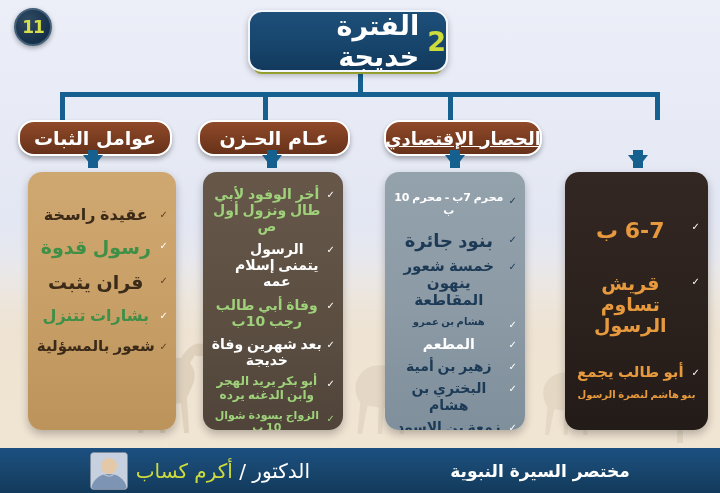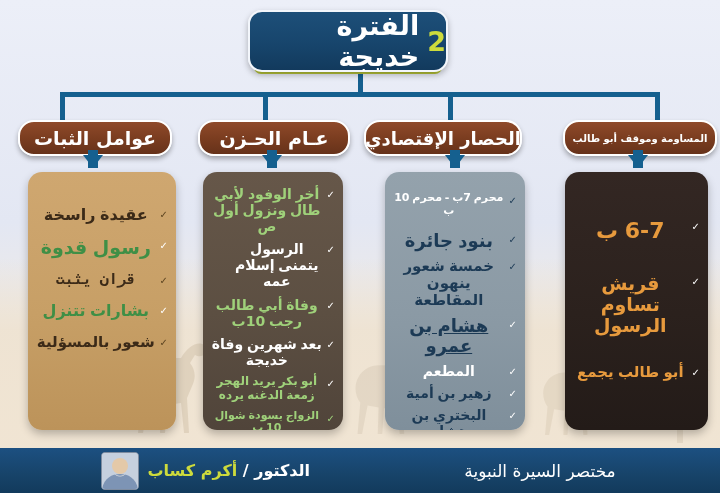--- a/index.html
+++ b/index.html
@@ -100,34 +100,34 @@
 
   
   .footer{
     position:absolute;left:0;bottom:0;width:720px;height:45px;
     background:linear-gradient(180deg,#1c5081 0%,#174369 60%,#123a5c 100%);
     display:flex;align-items:center;
   }
   .footer-right{
     position:absolute;right:0;width:360px;height:45px;
     display:flex;align-items:center;justify-content:center;
-    color:#ffffff;font-size:17px;font-weight:normal;
+    color:#ffffff;font-size:17px;font-weight:bold;
   }
   .footer-left{
     position:absolute;left:0;width:300px;height:45px;
     display:flex;align-items:center;gap:8px;padding-right:0;padding-left:10px;
     flex-direction:row-reverse;justify-content:flex-end;
   }
   .avatar{
     width:36px;height:36px;border-radius:4px;overflow:hidden;flex:0 0 auto;
     background:#cfd6e2;border:1px solid #7e8ca0;position:relative;
     margin-left:8px;
   }
   .avatar svg{display:block;}
-  .doctor{color:#ffffff;font-size:16px;font-weight:bold;}
+  .doctor{color:#ffffff;font-size:20px;font-weight:normal;}
   .doctor .nm{color:#cddb3c;}
 </style>
 </head>
 <body>
 
 <div id="canvas">
 
   <div class="bg-dunes"></div>
 
   <div class="camel" style="left:108px;width:120px;height:120px;">
@@ -154,20 +154,23 @@
       <g fill="#b9a98f">
         <path d="M32 40 C18 30 8 30 2 36 C12 32 22 34 32 42 Z"></path>
         <path d="M32 40 C46 30 56 30 62 36 C52 32 42 34 32 42 Z"></path>
         <path d="M32 38 C24 24 14 18 6 18 C18 22 26 30 32 42 Z"></path>
         <path d="M32 38 C40 24 50 18 58 18 C46 22 38 30 32 42 Z"></path>
         <path d="M32 36 C30 22 32 12 36 6 C32 16 34 28 34 40 Z"></path>
       </g>
     </svg>
   </div>
 
+  <div class="badge">
+    <span>11</span>
+  </div>
 
   <div class="title-wrap">
     <div class="title-shadow"></div>
     <div class="title">
       <span class="title-num">2</span>
       <span class="title-text">الفترة خديجة</span>
     </div>
   </div>
 
   <div class="conn conn-stem"></div>
@@ -176,45 +179,42 @@
   <div class="conn conn-drop" style="left:263px;"></div>
   <div class="conn conn-drop" style="left:448px;"></div>
   <div class="conn conn-drop" style="left:655px;"></div>
 
   <div class="pill" style="left:18px;width:150px;">
     <span style="font-size:19px;">عوامل الثبات</span>
   </div>
   <div class="pill" style="left:198px;width:148px;">
     <span style="font-size:19px;letter-spacing:1px;">عـام الحـزن</span>
   </div>
-  <div class="pill" style="left:364px;width:154px;">
+  <div class="pill" style="left:384px;width:154px;text-decoration:underline;">
     <span style="font-size:18px;">الحصار الإقتصادي</span>
-  </div>
-  <div class="pill" style="left:563px;width:150px;">
-    <span style="font-size:10px;">المساومة وموقف أبو طالب</span>
   </div>
 
   <div class="arrow" style="left:83px;"></div>
   <div class="arrow" style="left:262px;"></div>
   <div class="arrow" style="left:445px;"></div>
   <div class="arrow" style="left:628px;"></div>
 
   <div class="panel" style="left:28px;width:148px;height:258px;background:linear-gradient(180deg,#cfa770 0%,#c79f66 55%,#bc935a 100%);">
     <div class="panel-inner" style="gap:13px;padding-top:24px;">
       <div class="row">
         <span class="tick" style="color:#5c4420;">✓</span>
         <span class="row-text" style="color:#3b2a18;font-size:16px;">عقيدة راسخة</span>
       </div>
       <div class="row">
         <span class="tick" style="color:#ffffff;">✓</span>
         <span class="row-text" style="color:#3f8f46;font-size:19px;">رسول قدوة</span>
       </div>
       <div class="row">
         <span class="tick" style="color:#5c4420;">✓</span>
-        <span class="row-text" style="color:#3b2a18;font-size:15px;font-family:Liberation Mono, monospace;">قران يثبت</span>
+        <span class="row-text" style="color:#3b2a18;font-size:19px;">قران يثبت</span>
       </div>
       <div class="row">
         <span class="tick" style="color:#ffffff;">✓</span>
         <span class="row-text" style="color:#3f8f46;font-size:16px;">بشارات تتنزل</span>
       </div>
       <div class="row">
         <span class="tick" style="color:#5c4420;">✓</span>
         <span class="row-text" style="color:#3b2a18;font-size:15px;">شعور بالمسؤلية</span>
       </div>
     </div>
@@ -233,21 +233,21 @@
       <div class="row">
         <span class="tick" style="color:#ffffff;">✓</span>
         <span class="row-text" style="color:#9fd17a;font-size:14px;">وفاة أبي طالب رجب 10ب</span>
       </div>
       <div class="row">
         <span class="tick" style="color:#ffffff;">✓</span>
         <span class="row-text" style="color:#ffffff;font-size:14px;">بعد شهرين وفاة خديجة</span>
       </div>
       <div class="row">
         <span class="tick" style="color:#ffffff;">✓</span>
-        <span class="row-text" style="color:#9fd17a;font-size:12px;">أبو بكر يريد الهجر زمعة الدغنه يرده</span>
+        <span class="row-text" style="color:#9fd17a;font-size:12px;">أبو بكر يريد الهجر وابن الدغنه يرده</span>
       </div>
       <div class="row">
         <span class="tick" style="color:#9fd17a;">✓</span>
         <span class="row-text" style="color:#9fd17a;font-size:11px;">الزواج بسودة شوال 10 ب</span>
       </div>
     </div>
   </div>
 
   <div class="panel" style="left:385px;width:140px;height:258px;background:linear-gradient(180deg,#94a2ac 0%,#8b9aa5 55%,#7f8f9b 100%);">
     <div class="panel-inner" style="gap:6px;padding-top:10px;">
@@ -258,21 +258,21 @@
       <div class="row" style="margin-top:8px;">
         <span class="tick" style="color:#1c3a55;">✓</span>
         <span class="row-text" style="color:#1c3a55;font-size:18px;">بنود جائرة</span>
       </div>
       <div class="row">
         <span class="tick" style="color:#1c3a55;">✓</span>
         <span class="row-text" style="color:#1c3a55;font-size:15px;">خمسة شعور ينهون المقاطعة</span>
       </div>
       <div class="row">
         <span class="tick" style="color:#ffffff;">✓</span>
-        <span class="row-text" style="color:#1c3a55;font-size:18px;text-decoration:underline;">هشام بن عمرو</span>
+        <span class="row-text" style="color:#1c3a55;font-size:10px;">هشام بن عمرو</span>
       </div>
       <div class="row">
         <span class="tick" style="color:#ffffff;">✓</span>
         <span class="row-text" style="color:#ffffff;font-size:14px;">المطعم</span>
       </div>
       <div class="row">
         <span class="tick" style="color:#ffffff;">✓</span>
         <span class="row-text" style="color:#1c3a55;font-size:14px;">زهير بن أمية</span>
       </div>
       <div class="row">
@@ -292,20 +292,23 @@
         <span class="tick" style="color:#ffffff;">✓</span>
         <span class="row-text" style="color:#e79a3d;font-size:22px;">6-7 ب</span>
       </div>
       <div class="row" style="margin-top:14px;">
         <span class="tick" style="color:#ffffff;">✓</span>
         <span class="row-text" style="color:#e79a3d;font-size:19px;line-height:1.1;">قريش تساوم الرسول</span>
       </div>
       <div class="row" style="margin-top:12px;">
         <span class="tick" style="color:#ffffff;">✓</span>
         <span class="row-text" style="color:#e79a3d;font-size:15px;">أبو طالب يجمع</span>
+      </div>
+      <div class="row" style="margin-top:-8px;">
+        <span class="row-text" style="color:#e79a3d;font-size:10px;">بنو هاشم لنصرة الرسول</span>
       </div>
     </div>
   </div>
 
   <div class="footer">
     <div class="footer-left">
       <div class="avatar">
         <svg width="36" height="36" viewBox="0 0 36 36">
           <rect width="36" height="36" fill="#c6d0de"></rect>
           <path d="M0 36 C2 25 10 21 18 21 C26 21 34 25 36 36 Z" fill="#7d94b5"></path>

